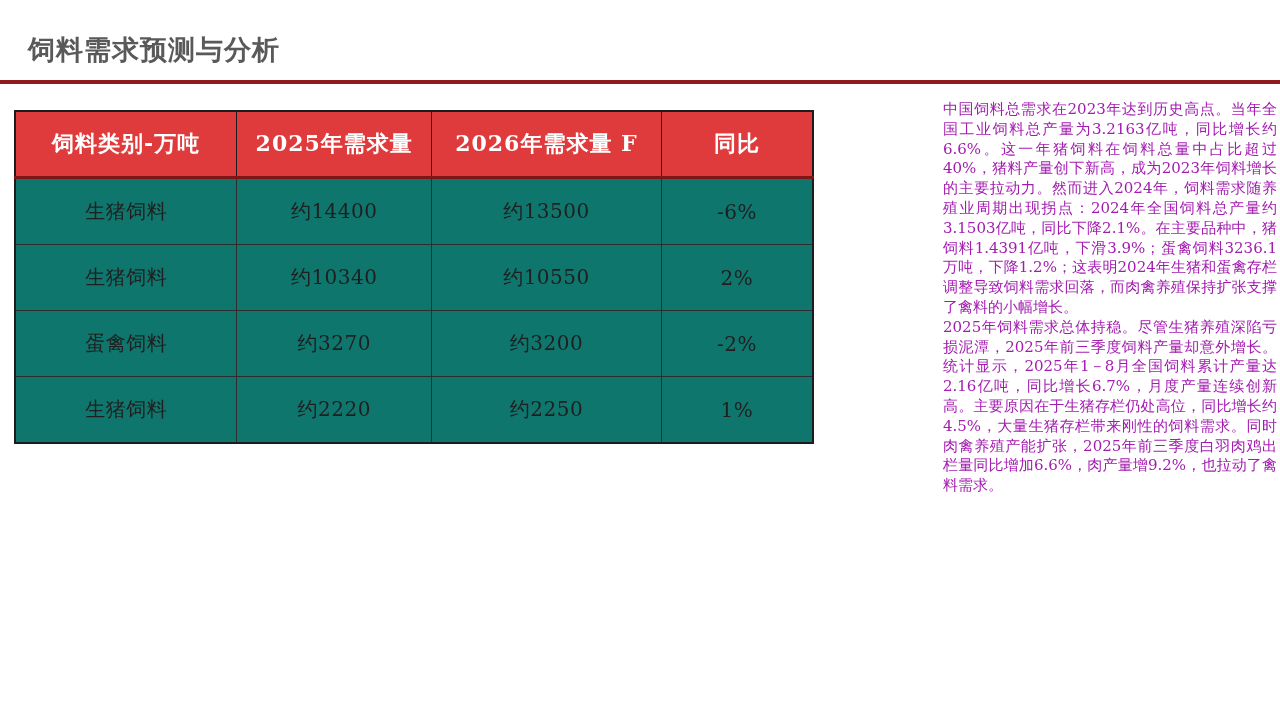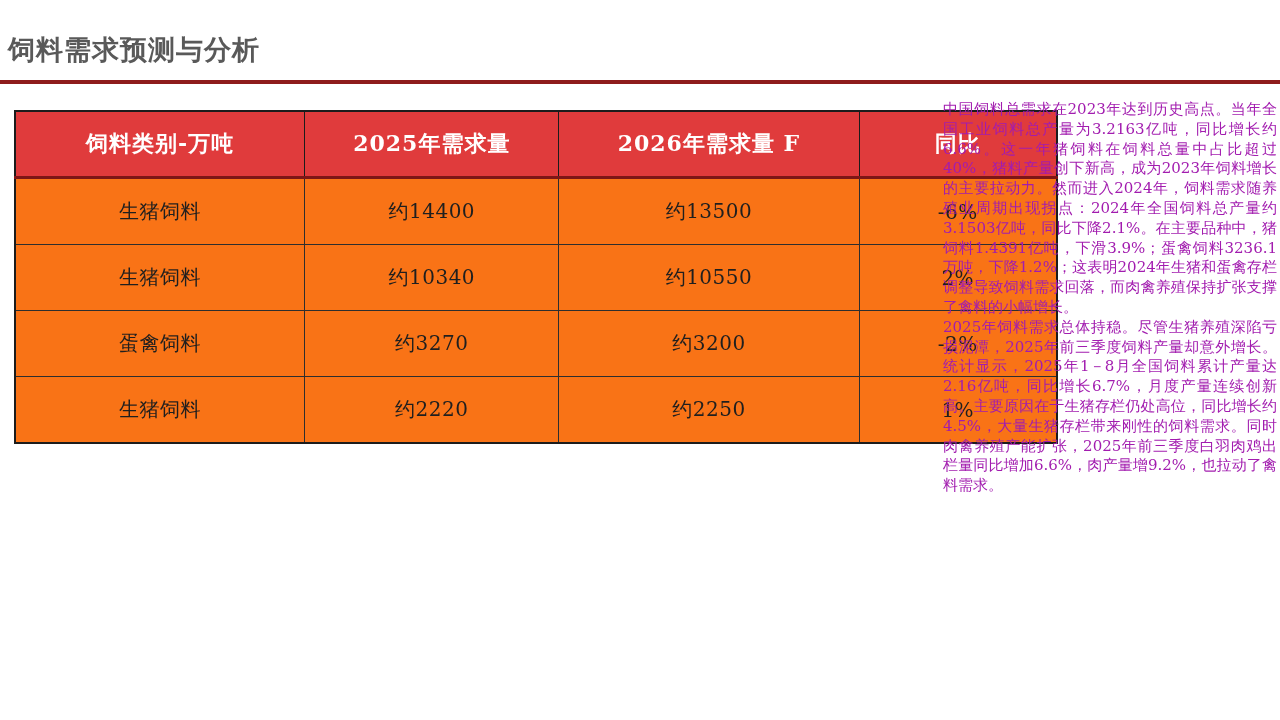--- a/index.html
+++ b/index.html
@@ -1,47 +1,47 @@
 <!DOCTYPE html>
 <html style="--accent-red: #e03b3c; --header-bottom: #7e1616; --underline-maroon: #8e1c1c; --title-gray: #595959;"><head>
 <meta charset="utf-8">
 <style>
   html,body{margin:0;padding:0;background:#ffffff;}
   .slide{
     position:relative;width:1280px;height:720px;background:#ffffff;overflow:hidden;
     font-family:"DejaVu Serif","Liberation Serif",serif;
   }
   .page-title{
-    position:absolute;left:8px;top:32px;margin:0;
+    position:absolute;left:28px;top:32px;margin:0;
     font-size:27px;font-weight:bold;letter-spacing:1px;
     color:var(--title-gray,#595959);
     text-align:right;
   }
   .source-label{
     position:absolute;right:98px;top:52px;
     font-size:13.5px;font-weight:bold;letter-spacing:1px;color:#1c1c1c;
   }
   .title-underline{
     position:absolute;left:0;top:80px;width:1280px;height:4px;
     background:var(--underline-maroon,#8e1c1c);
   }
   table.data-table{
-    position:absolute;left:14px;top:110px;width:1044px;
+    position:absolute;left:14px;top:110px;width:800px;
     border-collapse:collapse;table-layout:fixed;text-align:center;
     border:2px solid #1c1c1c;
   }
   table.data-table th{
     background:var(--accent-red,#e03b3c);color:#ffffff;
     font-size:22px;font-weight:bold;letter-spacing:1px;
     height:62px;border:1px solid #1c1c1c;
     border-bottom:3px solid var(--header-bottom,#7e1616);
   }
   table.data-table td{
     height:63px;font-size:20px;color:#1f1f1f;
-    border:1px solid #2e2e2e;background:#f97316;
+    border:1px solid #2e2e2e;background:#0f766e;
     letter-spacing:0.5px;
   }
   .col-category{width:27.8%;}
   .col-2025{width:24.4%;}
   .col-2026{width:28.8%;}
   .col-yoy{width:19%;}
   .analysis{
     position:absolute;left:943px;top:100px;width:334px;
     font-size:15px;line-height:1.32;color:#a21caf;text-align:justify;
   }

